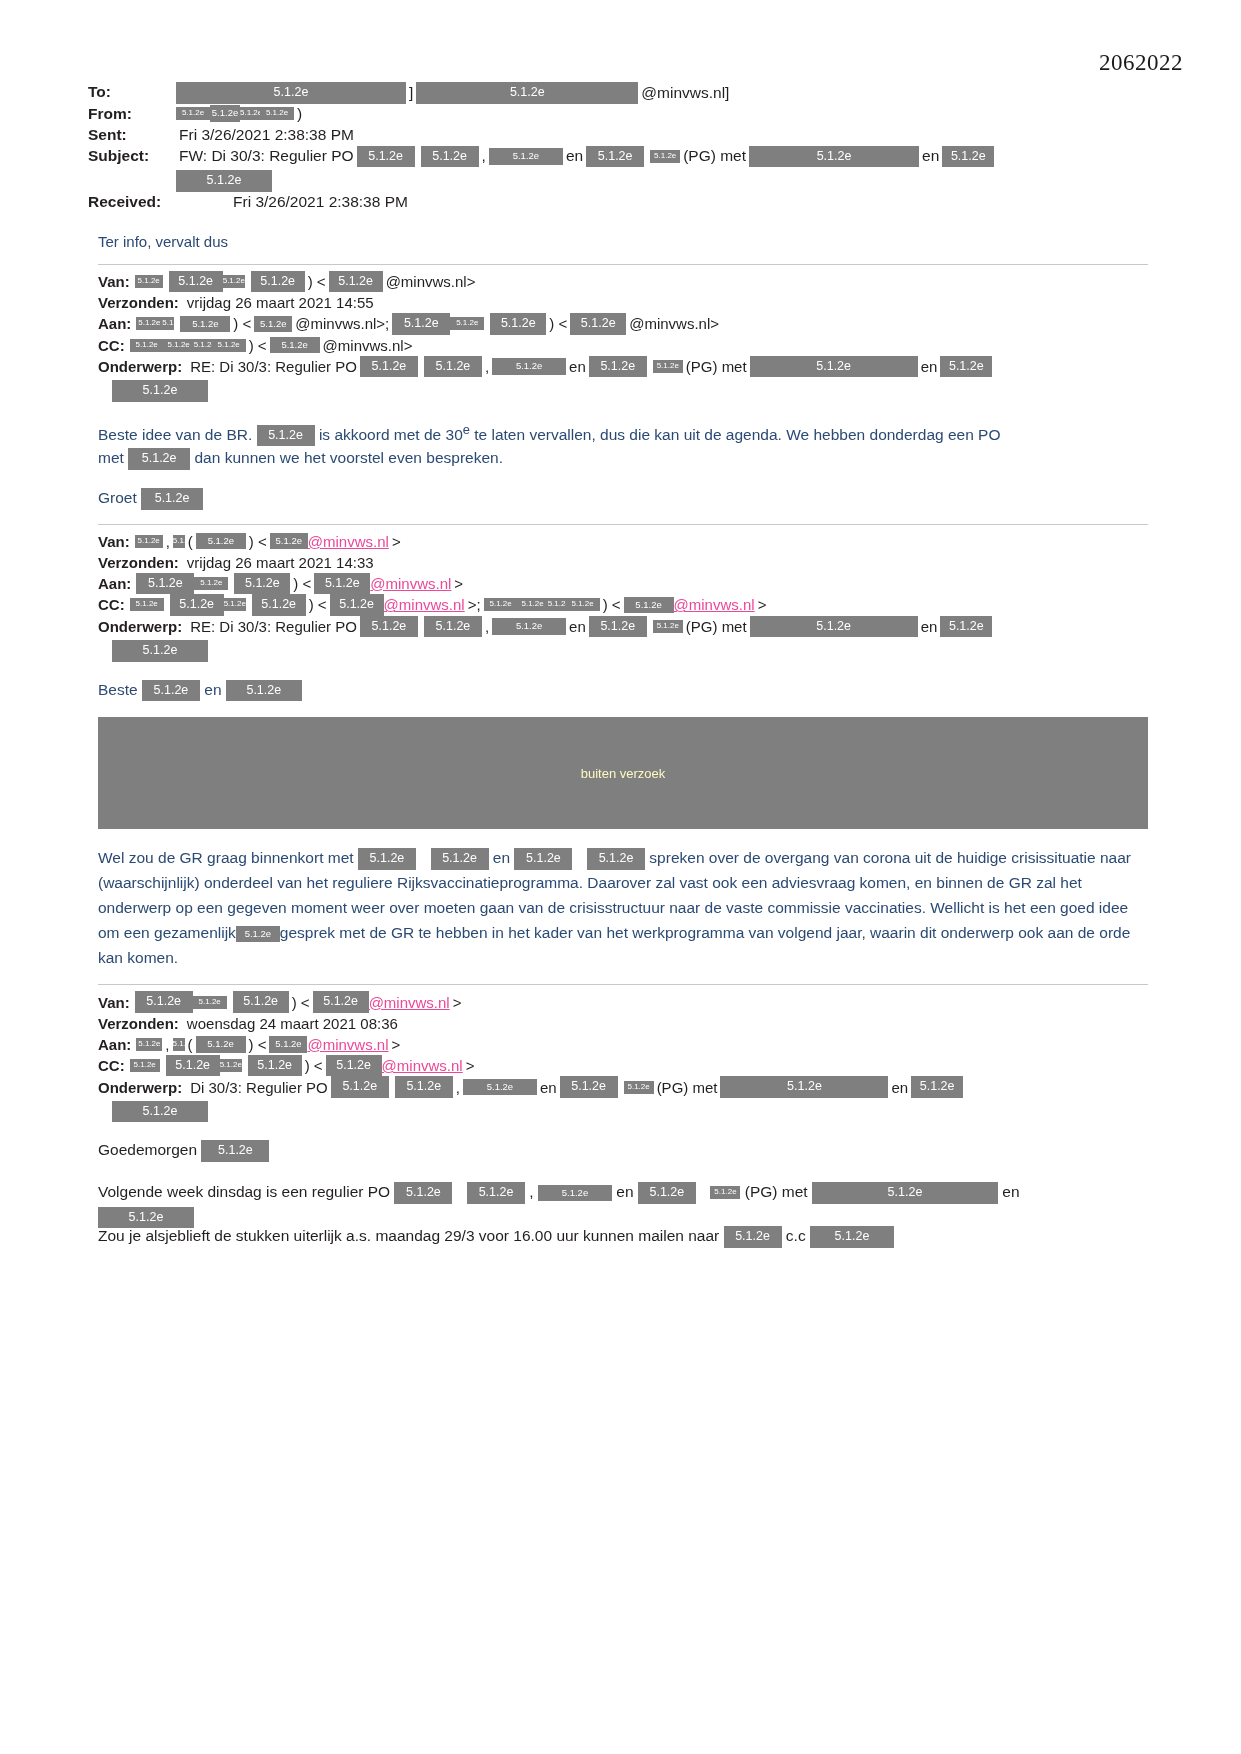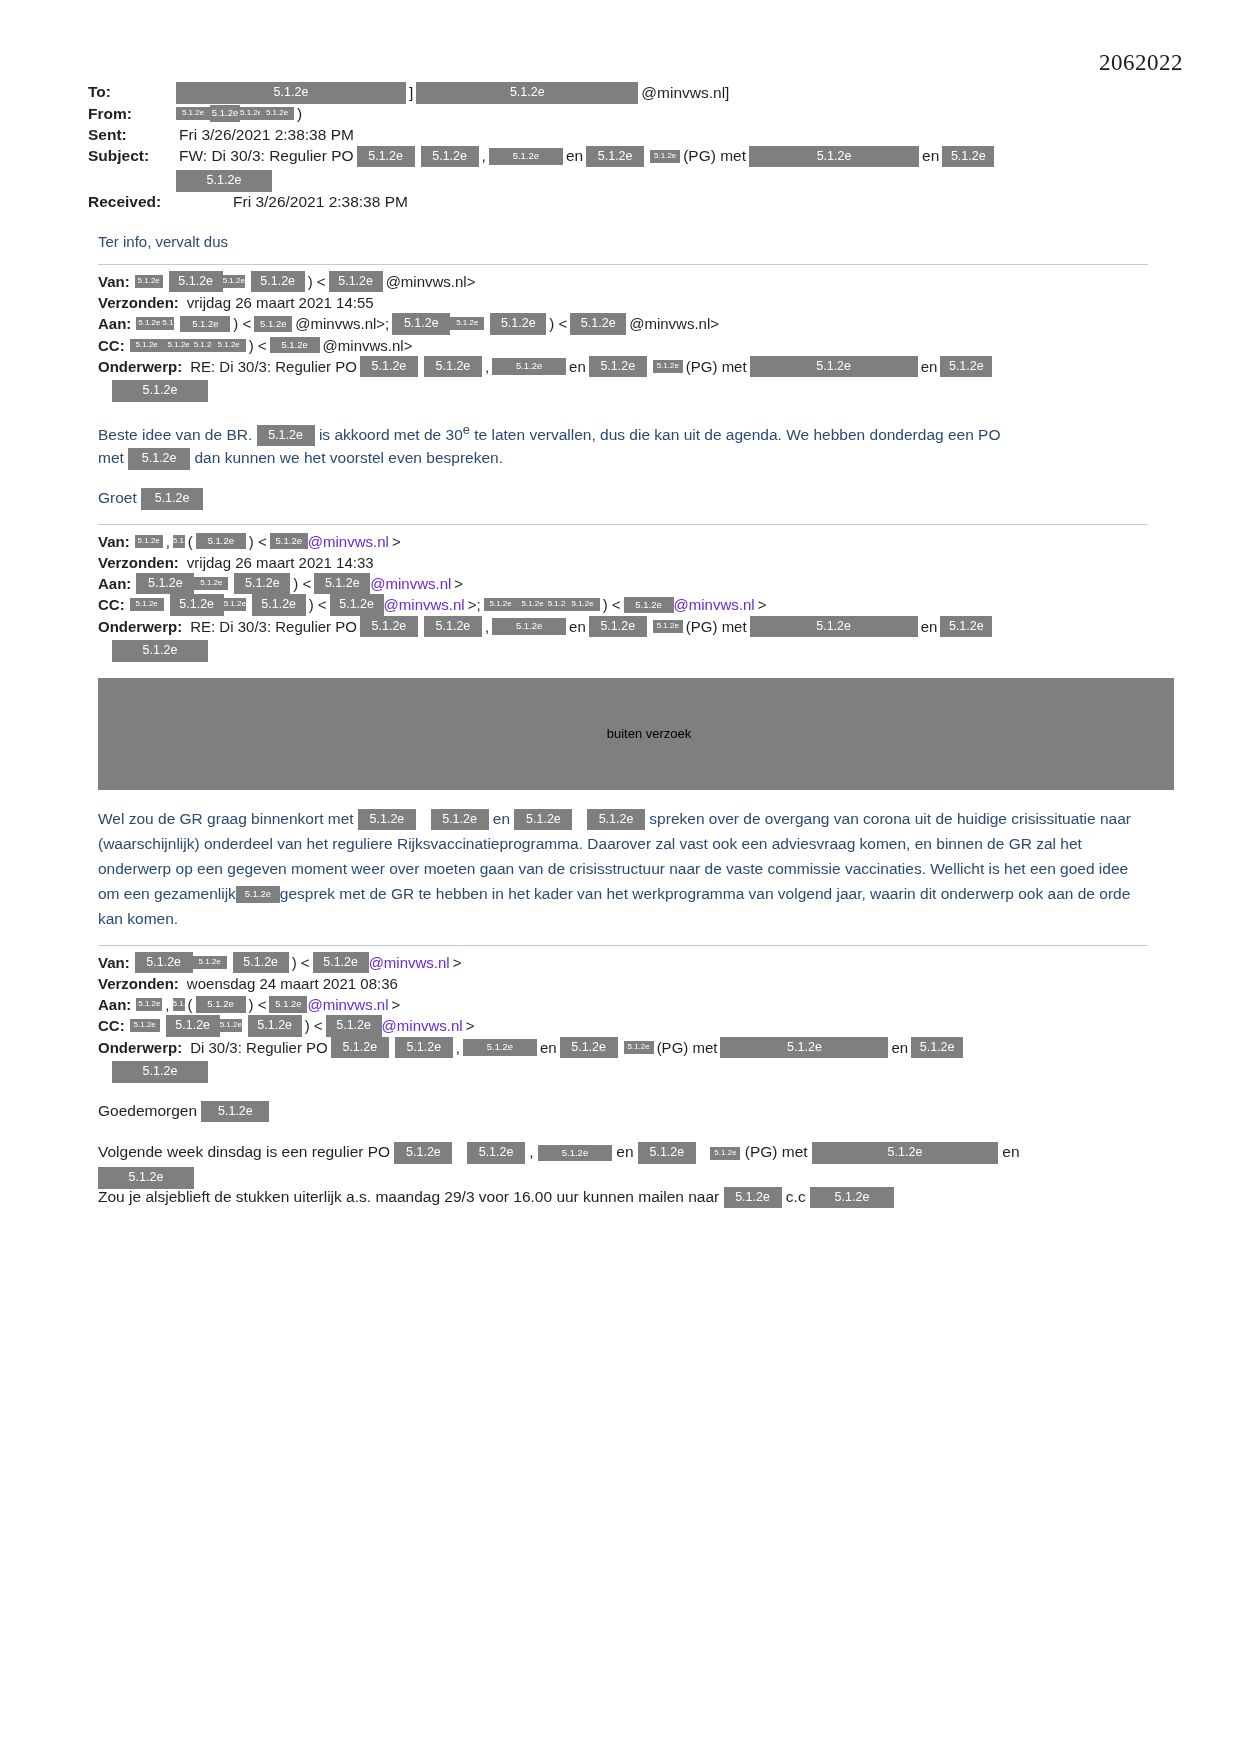--- a/index.html
+++ b/index.html
@@ -98,38 +98,37 @@
     margin-left: 10px;
   }
   .mail-hdr .ln {
     display: flex;
     align-items: center;
     flex-wrap: wrap;
     min-height: 21px;
   }
   .mail-hdr b { font-weight: bold; margin-right: 5px; }
   .mail-hdr .txt { padding: 0 3px; }
-  .lnk { color: #6d28d9; }
+  .lnk { color: #ec4899; text-decoration: underline; }
   .body-blk {
     margin: 16px 0 0 10px;
     color: #2b4a73;
     font-size: 15.5px;
     line-height: 23px;
   }
   .bigredact {
     background: #7f7f7f;
-    color: #000000;
+    color: #fef9c3;
     height: 112px;
     margin: 16px 16px 0 10px;
     width: 1050px;
     display: flex;
     align-items: center;
     justify-content: center;
     font-size: 13px;
-    padding-left: 26px;
   }
   .para {
     color: #2b4a73;
     font-size: 15.5px;
     line-height: 25px;
     margin: 16px 0 0 10px;
     text-align: left;
   }
   .dark { color: #231f20; }
   .gap { display: inline-block; width: 6px; }
@@ -351,20 +350,26 @@
         <span class="r xs" style="width:30px;">5.1.2e</span>
         <span class="txt">(PG) met</span>
         <span class="r" style="width:168px;">5.1.2e</span>
         <span class="txt">en</span>
         <span class="r" style="width:52px;">5.1.2e</span>
         <span style="flex-basis:100%; height:0;"></span>
         <span class="r" style="width:96px; margin:3px 0 0 14px;">5.1.2e</span>
       </div>
     </div>
 
+    <div class="body-blk">
+      <span>Beste</span>
+      <span class="r" style="width:58px;">5.1.2e</span>
+      <span>en</span>
+      <span class="r" style="width:76px;">5.1.2e</span>
+    </div>
 
     <div class="bigredact">
       <span>buiten verzoek</span>
     </div>
 
     <div class="para">
       <span>Wel zou de GR graag binnenkort met</span>
       <span class="r" style="width:58px;">5.1.2e</span>
       <span class="gap"></span>
       <span class="r" style="width:58px;">5.1.2e</span>

